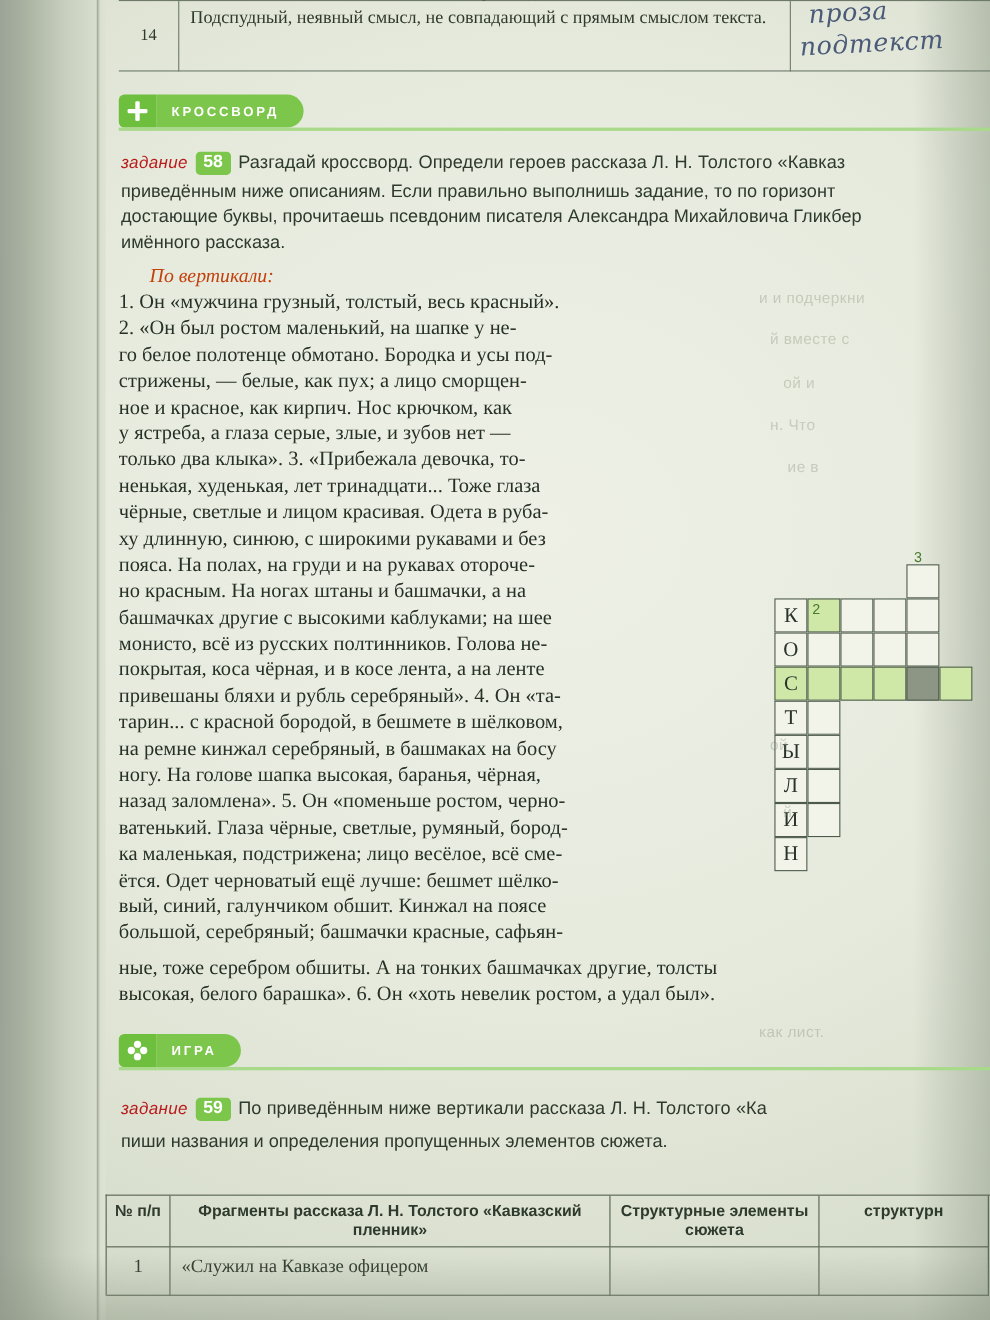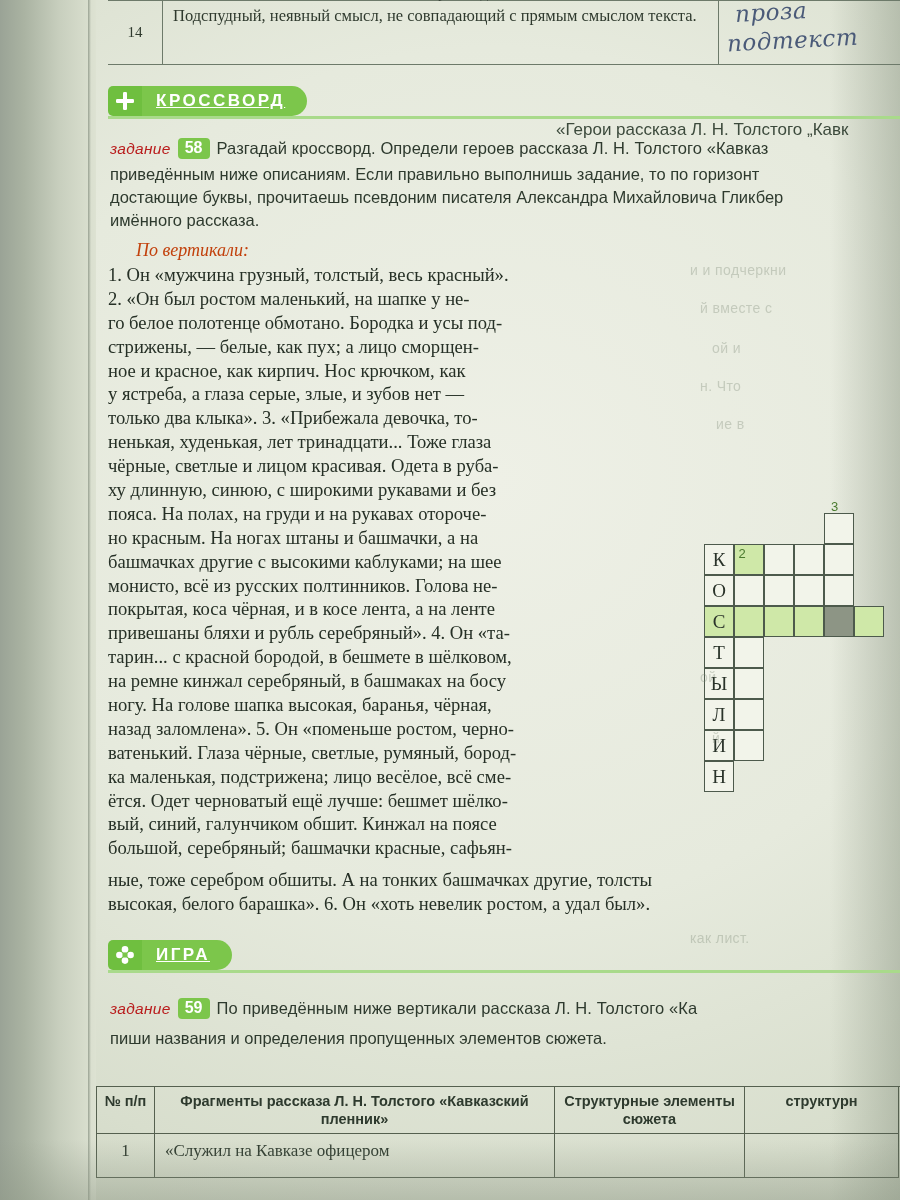--- a/index.html
+++ b/index.html
@@ -134,23 +134,22 @@
   .banner-bar {
     height: 30px;
     background: #7cc64b;
     display: flex;
     align-items: center;
     padding: 0 22px 0 14px;
     border-radius: 0 16px 16px 0;
     color: #ffffff;
     font-family: "Liberation Sans", sans-serif;
     font-weight: bold;
-    font-size: 17px;
+    font-size: 12px;
     letter-spacing: 2.5px;
-    text-decoration: underline;
   }
 
   
   .task-line { position: absolute; }
   .task-word {
     font-family: "Liberation Sans", sans-serif;
     font-style: italic;
     font-size: 15.5px;
     color: #b91c1c;
     letter-spacing: .3px;
@@ -310,21 +309,20 @@
       <div class="banner-badge">
         <svg width="20" height="20" viewBox="0 0 20 20" aria-hidden="true">
           <rect x="1" y="8" width="18" height="4" rx="1.2" fill="#ffffff"></rect>
           <rect x="8" y="1" width="4" height="18" rx="1.2" fill="#ffffff"></rect>
         </svg>
       </div>
       <div class="banner-bar">КРОССВОРД</div>
     </div>
     <div style="position:absolute; left:108px; top:116px; width:792px; height:3px; background:#a9da8b;"></div>
 
-    <div class="quote-title" style="left:556px; top:120px;">«Герои рассказа Л. Н. Толстого „Кавк</div>
 
     <div class="task-line" style="left:110px; top:138px; width:790px;">
       <span class="task-word">задание</span><span class="task-num">58</span><span class="task-text">Разгадай кроссворд. Определи героев рассказа Л. Н. Толстого «Кавказ</span>
     </div>
     <div class="para-sans" style="left:110px; top:163px; width:790px;">приведённым ниже описаниям. Если правильно выполнишь задание, то по горизонт</div>
     <div class="para-sans" style="left:110px; top:186px; width:790px;">достающие буквы, прочитаешь псевдоним писателя Александра Михайловича Гликбер</div>
     <div class="para-sans" style="left:110px; top:209px; width:790px;">имённого рассказа.</div>
 
     <div class="vert-title" style="left:136px; top:240px;">По вертикали:</div>
 

